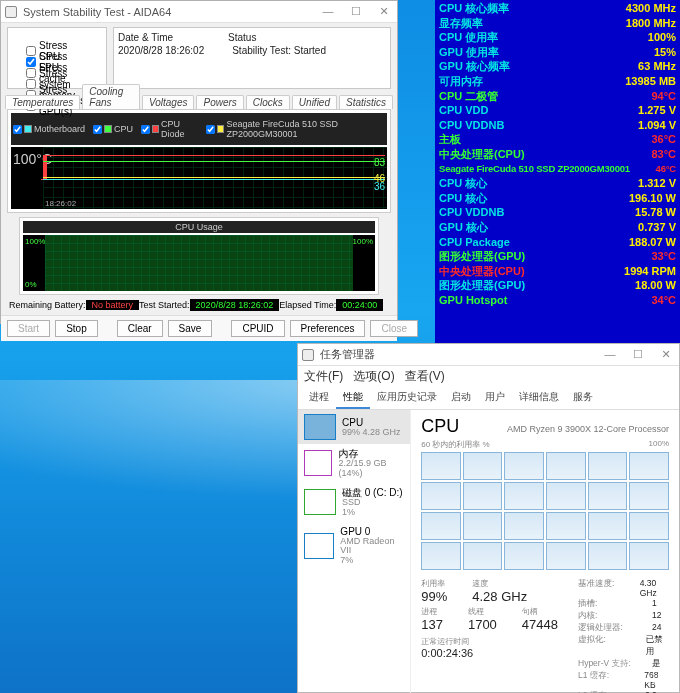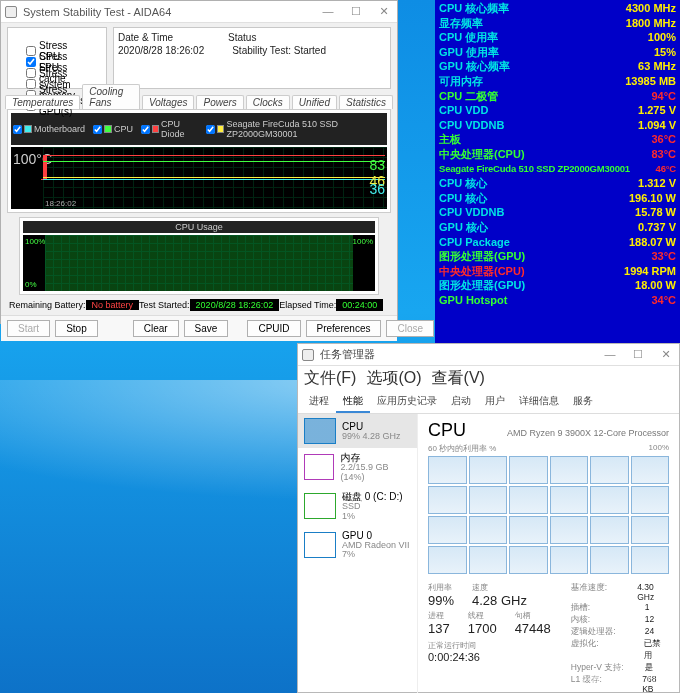--- a/index.html
+++ b/index.html
@@ -40,21 +40,21 @@
   .sq { width: 8px; height: 8px; border: 1px solid #888; }
   .graph { height: 62px; background: #000; position: relative; margin-top: 2px; }
   .graph .ylabel { position: absolute; left: 2px; color: #ccc; font-size: 14px; }
   .grid { position: absolute; inset: 0 0 0 32px; background-image: linear-gradient(#063 1px, transparent 1px), linear-gradient(90deg, #063 1px, transparent 1px); background-size: 10px 10px; opacity: .35; }
   .line { position: absolute; left: 32px; right: 2px; height: 1px; }
   .line.red { top: 8px; background: #ff4040; box-shadow: -2px 24px 0 0 #ff4040; }
   .line.red::before { content: ''; position: absolute; left: 0; top: 0; width: 4px; height: 24px; background: #ff4040; }
   .line.grn { top: 14px; background: #40ff40; }
   .line.yel { top: 30px; background: #ffee40; }
   .line.cyn { top: 32px; background: #40eeee; }
-  .rlabel { position: absolute; right: 2px; font-size: 14px; }
+  .rlabel { position: absolute; right: 2px; font-size: 10px; }
   .graph .time { position: absolute; bottom: 1px; left: 34px; color: #aaa; font-size: 8px; }
   
   .usagebox { margin: 0 18px 4px; border: 1px solid #ccc; background: #fff; padding: 3px; }
   .usagehead { text-align: center; font-size: 9px; background: #222; color: #ccc; padding: 1px; }
   .usage { height: 56px; background: #000; position: relative; margin-top: 2px; }
   .ugrid { position: absolute; inset: 0 22px 0 22px; background-image: linear-gradient(#063 1px, transparent 1px), linear-gradient(90deg, #063 1px, transparent 1px); background-size: 8px 8px; opacity: .5; }
   .ufill { position: absolute; inset: 0 22px 0 22px; background: linear-gradient(#0a5014 50%, #0a5014 50%); opacity: .85; }
   .ul { position: absolute; left: 2px; color: #44ff44; font-size: 8px; }
   .ur { position: absolute; right: 2px; color: #44ff44; font-size: 8px; }
   
@@ -62,21 +62,21 @@
   .statusrow .val { color: #3f3; background: #000; padding: 1px 6px; }
   .statusrow .nob { color: #f44; background: #000; padding: 0 6px; }
   
   .btns { display: flex; gap: 5px; padding: 4px 6px; border-top: 1px solid #ddd; background: #f8f8f8; }
   .btn { padding: 2px 10px; border: 1px solid #b0b0b0; background: #fdfdfd; font-size: 10px; cursor: pointer; }
   .btn.dis { color: #aaa; }
   
   
   .tm { position: absolute; top: 343px; left: 297px; width: 383px; height: 350px; background: #fff; border: 1px solid #b8b8b8; }
   .tm .titlebar { background: #fff; color: #444; }
-  .tm-menu { display: flex; gap: 10px; padding: 2px 6px; font-size: 16px; color: #333; }
+  .tm-menu { display: flex; gap: 10px; padding: 2px 6px; font-size: 12px; color: #333; }
   .tm-tabs { display: flex; gap: 0; padding: 0 4px; font-size: 10px; border-bottom: 1px solid #ddd; }
   .tm-tab { padding: 3px 7px; color: #444; }
   .tm-tab.sel { border-bottom: 2px solid #3a88d6; color: #000; }
   
   .tm-body { display: flex; height: 284px; }
   .tm-side { width: 120px; border-right: 1px solid #eee; }
   .tm-side-item { display: flex; gap: 6px; padding: 4px 6px; align-items: center; font-size: 10px; }
   .tm-side-item.sel { background: #e6e6e6; }
   .thumb { width: 32px; height: 26px; border: 1px solid; display: flex; align-items: center; justify-content: center; }
   .th-cpu { border-color: #1a7ec6; background: linear-gradient(#4398d6aa, #4398d6aa); }
@@ -88,21 +88,21 @@
   .si-text { display: flex; flex-direction: column; line-height: 1.1; }
   .si-text .sub { color: #888; font-size: 9px; }
   
   .tm-main { flex: 1; padding: 6px 10px 2px; }
   .tm-h { display: flex; justify-content: space-between; align-items: baseline; }
   .tm-h .big { font-size: 18px; font-weight: 300; } .tm-h .model { font-size: 9px; color: #777; }
   .tm-sub { display: flex; justify-content: space-between; font-size: 8px; color: #888; margin-top: 2px; }
   .core-grid { display: grid; grid-template-columns: repeat(6, 1fr); grid-auto-rows: 28px; gap: 2px; margin-top: 2px; }
   .core { border: 1px solid #8ab6dc; background: linear-gradient(#d6e8f6, #e8f2fa); }
   .tm-stats { margin-top: 8px; font-size: 9px; color: #666; }
-  .stat-row { display: flex; gap: 18px; margin-bottom: 2px; }
+  .stat-row { display: flex; gap: 25px; margin-bottom: 2px; }
   .stat-col { display: flex; flex-direction: column; }
   .stat-col .lab { font-size: 8px; color: #888; }
   .stat-col .num { font-size: 13px; color: #222; }
   .kv { display: flex; gap: 6px; font-size: 8.5px; }
   .kv .k { width: 68px; color: #888; } .kv .v { color: #222; }
   .tm-foot { padding: 3px 8px; border-top: 1px solid #eee; font-size: 9px; color: #3a7; }
   
   .watermark { position: absolute; bottom: 4px; right: 6px; font-size: 12px; color: rgba(255,255,255,.6); letter-spacing: 1px; }
   .wlogo { position: absolute; bottom: 20px; right: 34px; width: 40px; height: 40px; border-radius: 50%; background: rgba(255,255,255,.15); display: flex; align-items: center; justify-content: center; color: rgba(255,255,255,.3); font-size: 18px; }
 </style>
@@ -306,21 +306,21 @@
     <span>Remaining Battery:</span>
     <span class="nob">No battery</span>
     <span>Test Started:</span>
     <span class="val">2020/8/28 18:26:02</span>
     <span>Elapsed Time:</span>
     <span class="val">00:24:00</span>
   </div>
   <div class="btns" id="aidabtns">
       <button class="btn dis">Start</button>
       <button class="btn">Stop</button>
-      <button class="btn" style="margin-left: 30px;">Clear</button>
+      <button class="btn" style="margin-left: 14px;">Clear</button>
       <button class="btn">Save</button>
       <button class="btn" style="margin-left: 14px;">CPUID</button>
       <button class="btn">Preferences</button>
       <button class="btn dis" style="margin-left: auto;">Close</button>
     </div>
 </div>
 
 <div class="tm">
   <div class="titlebar">
     <span class="icon"></span>

